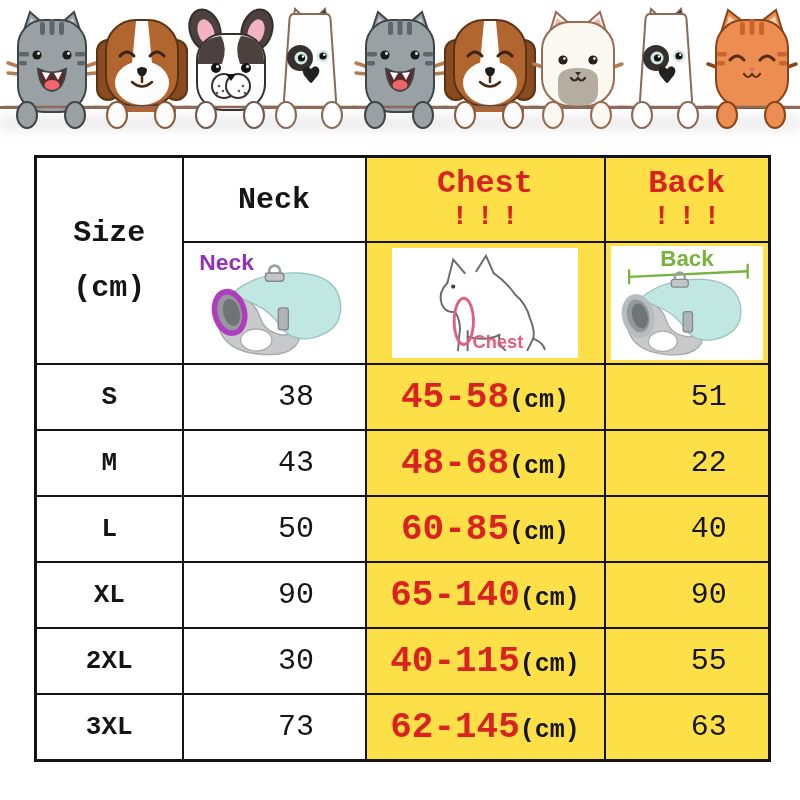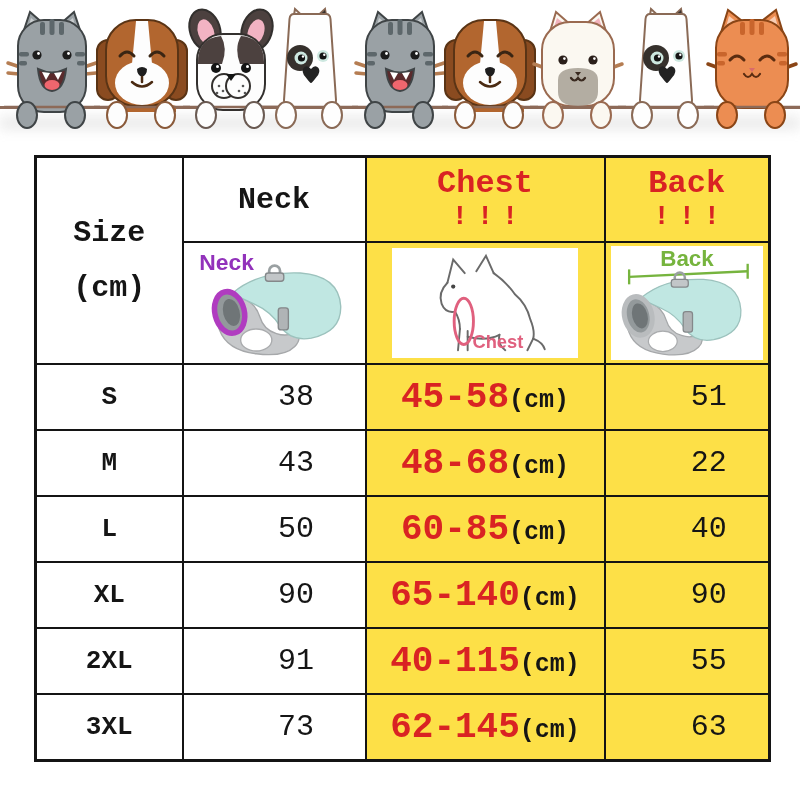--- a/index.html
+++ b/index.html
@@ -353,21 +353,21 @@
       <td class="cream"><span class="t-num">40</span></td>
     </tr>
     <tr class="r-data">
       <td><span class="t-size-label">XL</span></td>
       <td><span class="t-num">90</span></td>
       <td class="cream"><span class="t-range">65-140</span><span class="t-unit">(cm)</span></td>
       <td class="cream"><span class="t-num">90</span></td>
     </tr>
     <tr class="r-data">
       <td><span class="t-size-label">2XL</span></td>
-      <td><span class="t-num">91</span></td>
+      <td><span class="t-num">30</span></td>
       <td class="cream"><span class="t-range">40-115</span><span class="t-unit">(cm)</span></td>
       <td class="cream"><span class="t-num">55</span></td>
     </tr>
     <tr class="r-data">
       <td><span class="t-size-label">3XL</span></td>
       <td><span class="t-num">73</span></td>
       <td class="cream"><span class="t-range">62-145</span><span class="t-unit">(cm)</span></td>
       <td class="cream"><span class="t-num">63</span></td>
     </tr>
   </tbody>

